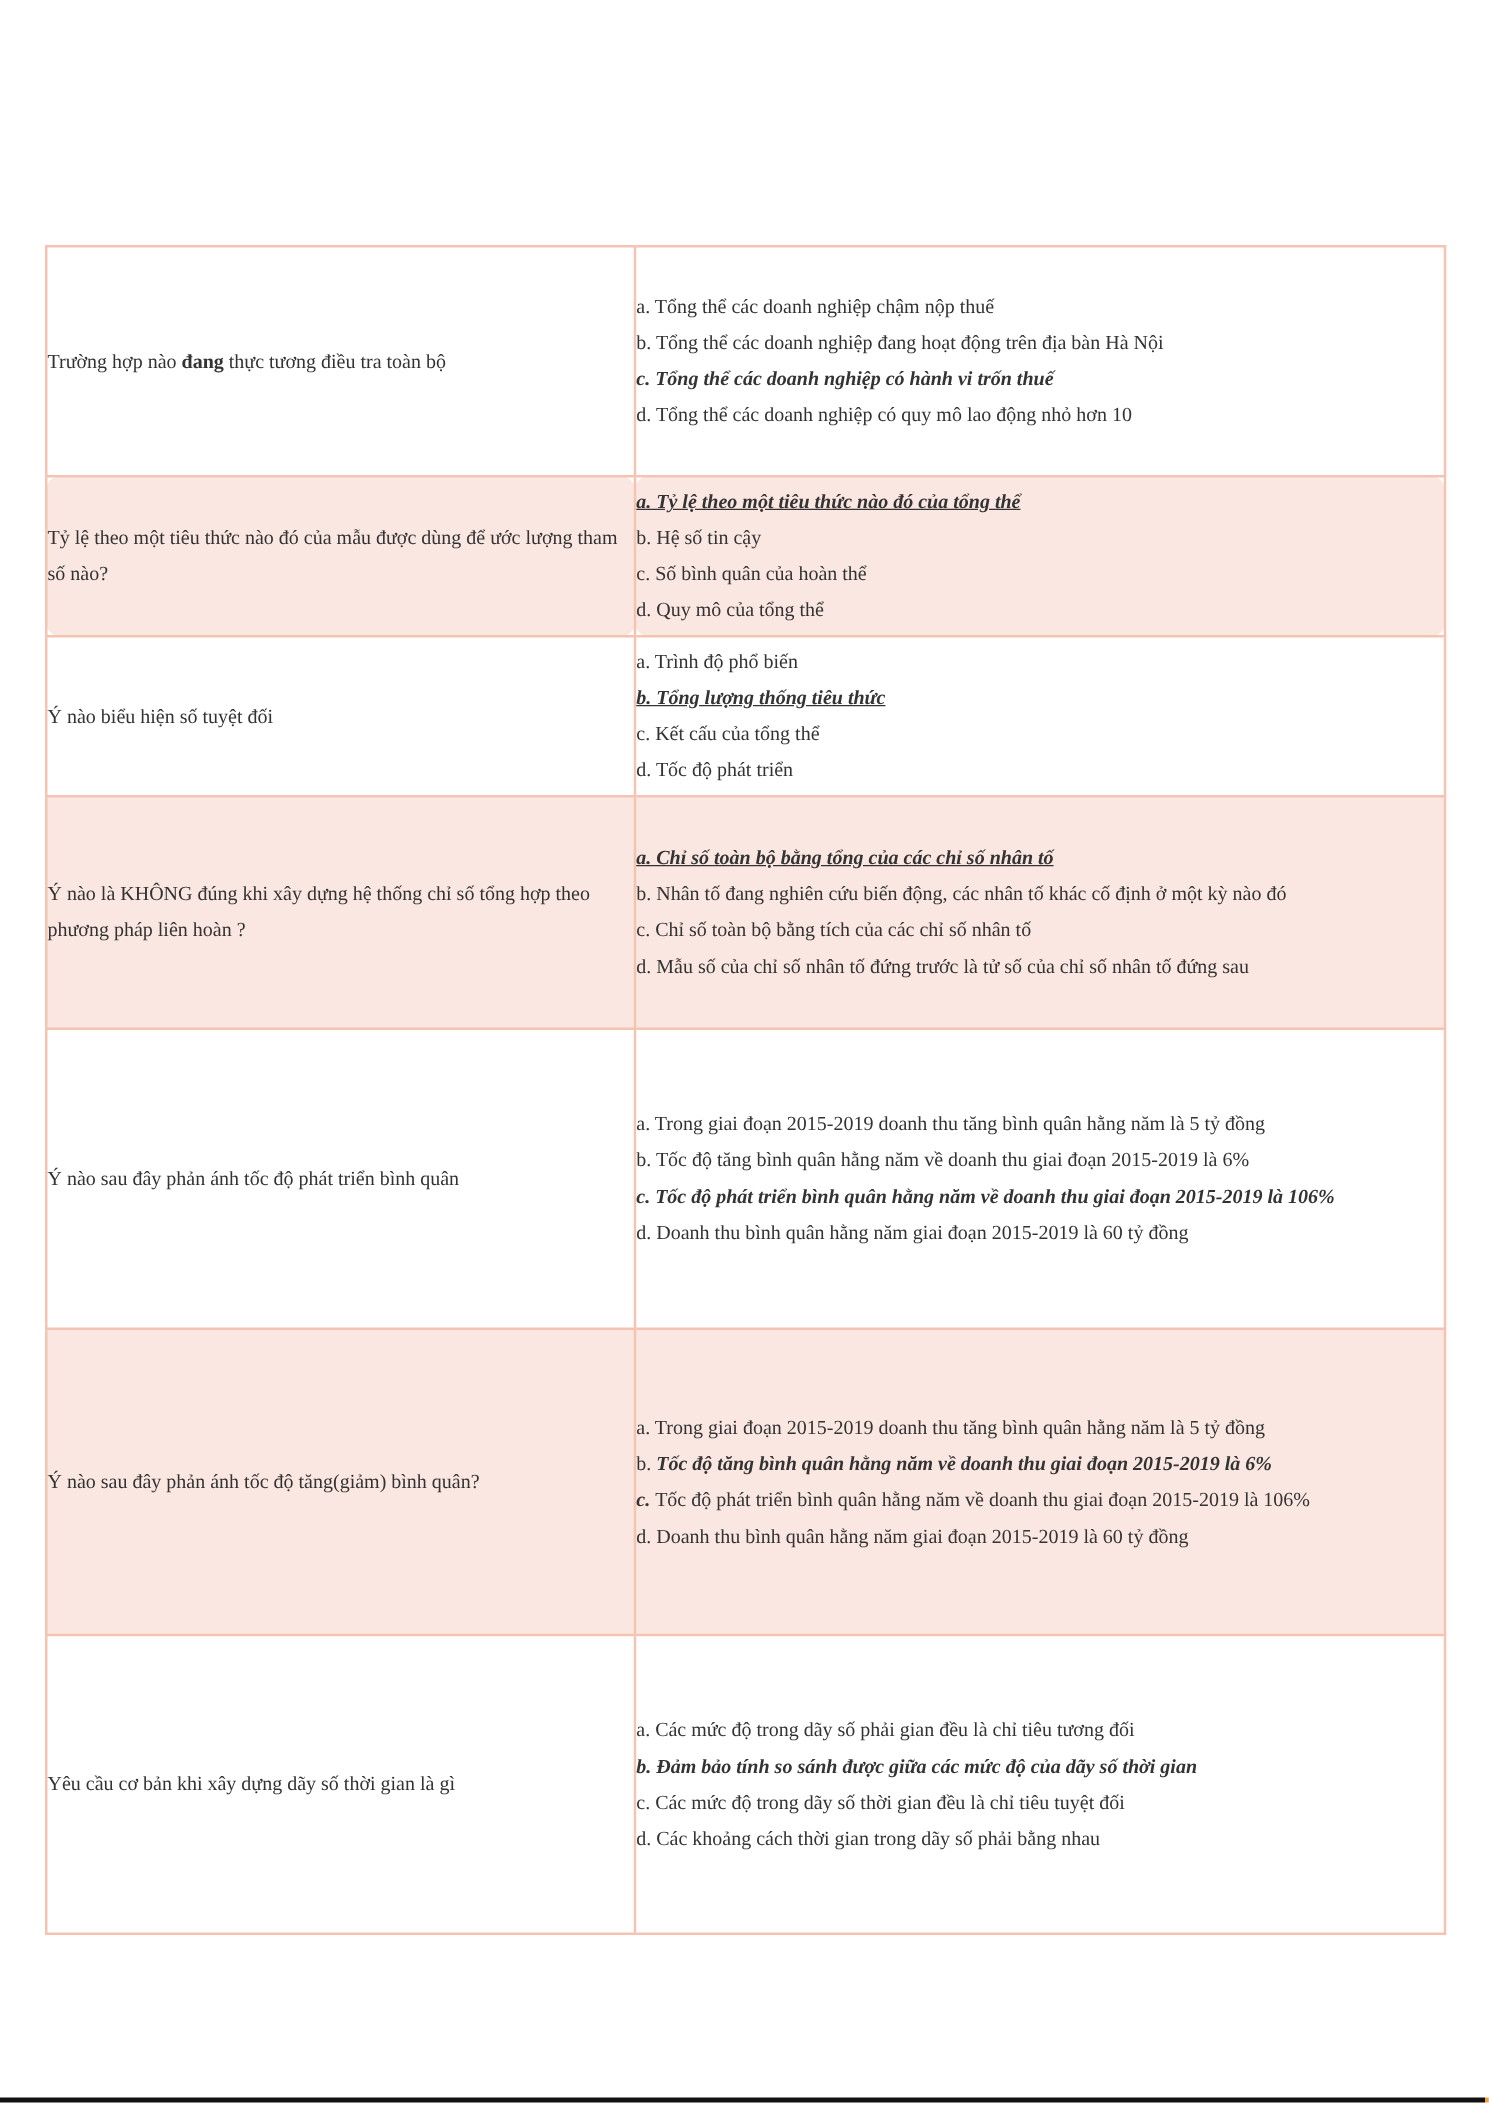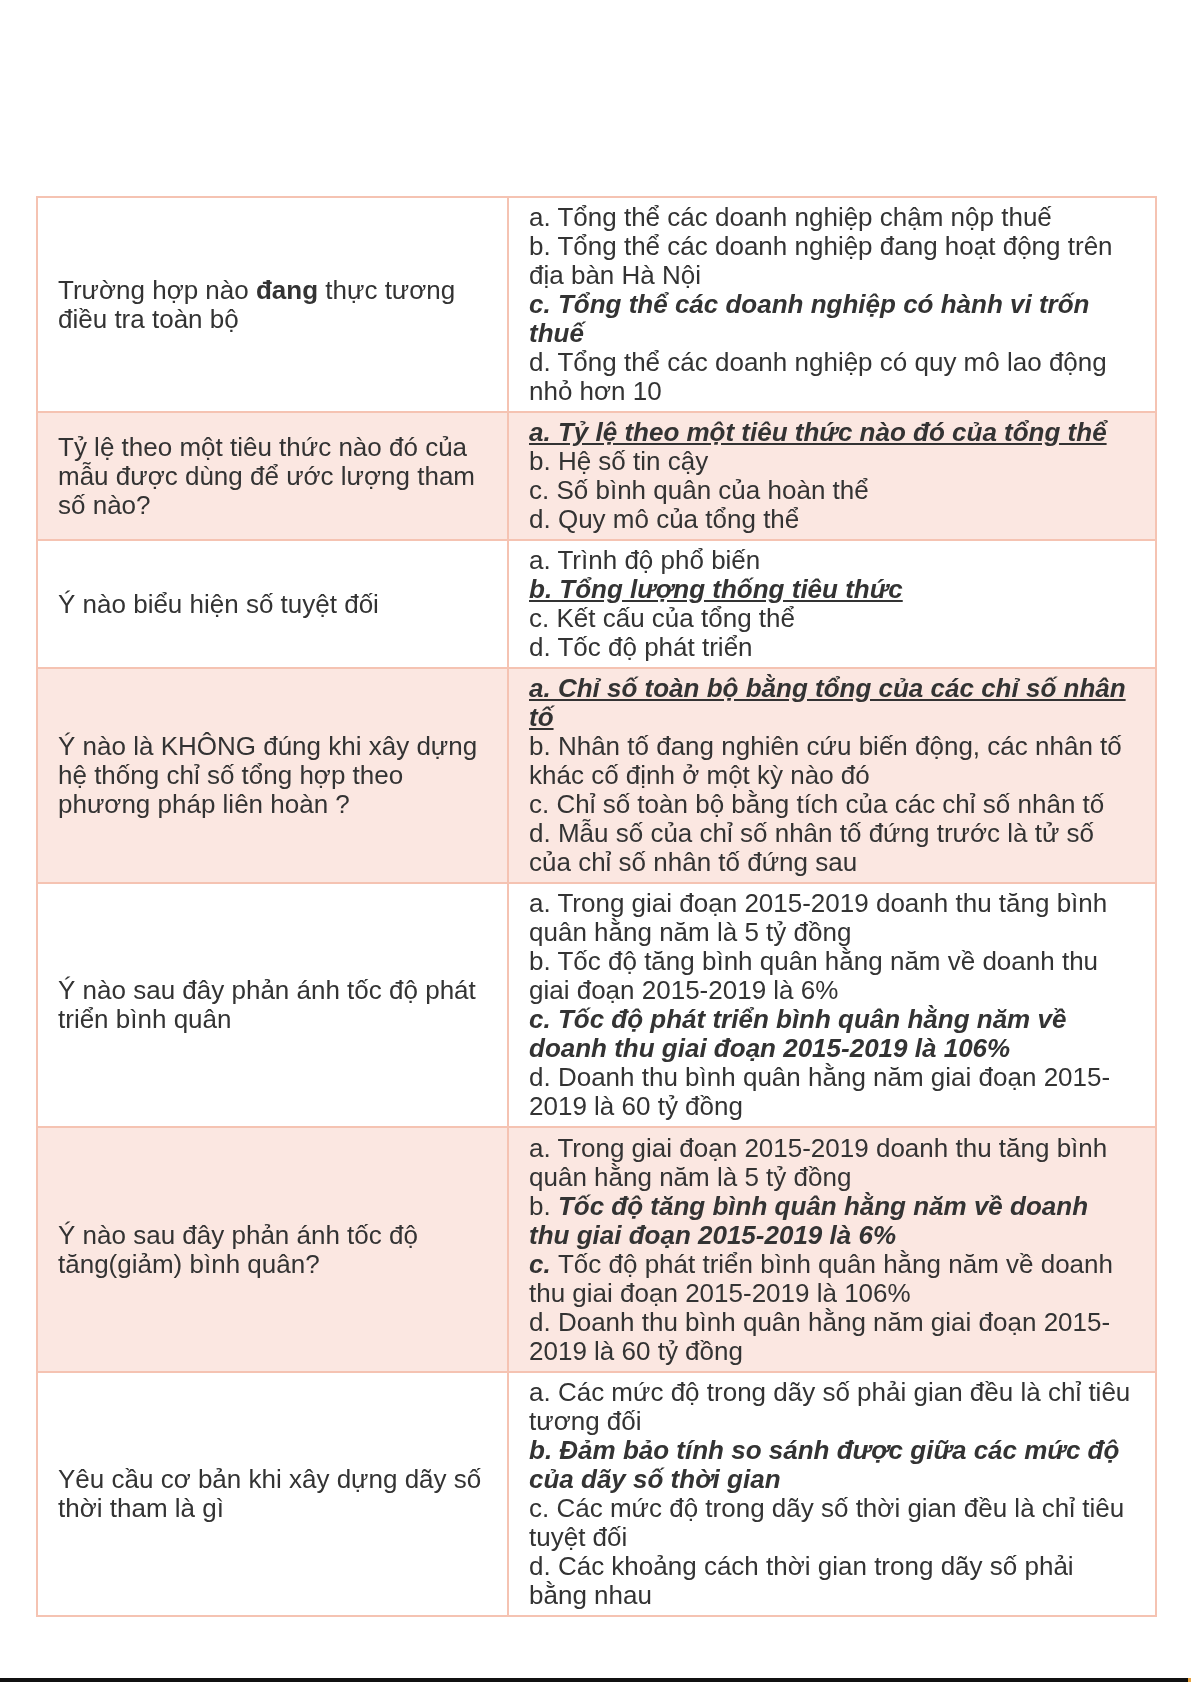--- a/index.html
+++ b/index.html
@@ -22,31 +22,32 @@
     width: 1121px;
   }
   table.quiz {
     border-collapse: collapse;
     width: 100%;
     table-layout: fixed;
   }
   table.quiz td {
     border: 2px solid #f5c3b2;
     vertical-align: middle;
-    padding: 5px 20px;
-    font-size: 26px;
+    padding: 5px 0;
+    font-size: 16px;
     line-height: 29px;
     background: #ffffff;
     word-wrap: break-word;
+    font-family: Liberation Serif, serif;
   }
   table.quiz col.qcol { width: 471px; }
   table.quiz tr.shaded td { background: #fbe7e1; }
 
   table.quiz tr:nth-child(1) td { height: 172px; }
-  table.quiz tr:nth-child(2) td { height: 115px; }
+  table.quiz tr:nth-child(2) td { height: 115px; border-radius: 11px; }
   table.quiz tr:nth-child(3) td { height: 112px; }
   table.quiz tr:nth-child(4) td { height: 174px; }
   table.quiz tr:nth-child(5) td { height: 228px; }
   table.quiz tr:nth-child(6) td { height: 233px; }
   table.quiz tr:nth-child(7) td { height: 227px; }
 
   .bold { font-weight: 700; }
   .italic { font-style: italic; }
   .underline { text-decoration: underline; }
 
@@ -140,21 +141,21 @@
           </td>
           <td>
             <div class="answer"><span>a. Trong giai đoạn 2015-2019 doanh thu tăng bình quân hằng năm là 5 tỷ đồng</span></div>
             <div class="answer"><span>b. </span><span class="bold italic">Tốc độ tăng bình quân hằng năm về doanh thu giai đoạn 2015-2019 là 6%</span></div>
             <div class="answer"><span class="bold italic">c. </span><span> Tốc độ phát triển bình quân hằng năm về doanh thu giai đoạn 2015-2019 là 106%</span></div>
             <div class="answer"><span>d. Doanh thu bình quân hằng năm giai đoạn 2015-2019 là 60 tỷ đồng</span></div>
           </td>
         </tr>
         <tr>
           <td>
-            <div><span>Yêu cầu cơ bản khi xây dựng dãy số thời tham là gì</span></div>
+            <div><span>Yêu cầu cơ bản khi xây dựng dãy số thời gian là gì</span></div>
           </td>
           <td>
             <div class="answer"><span>a. Các mức độ trong dãy số phải gian đều là chỉ tiêu tương đối</span></div>
             <div class="answer"><span class="bold italic">b. Đảm bảo tính so sánh được giữa các mức độ của dãy số thời gian</span></div>
             <div class="answer"><span>c. Các mức độ trong dãy số thời gian đều là chỉ tiêu tuyệt đối</span></div>
             <div class="answer"><span>d. Các khoảng cách thời gian trong dãy số phải bằng nhau</span></div>
           </td>
         </tr>
       </tbody>
   </table>

